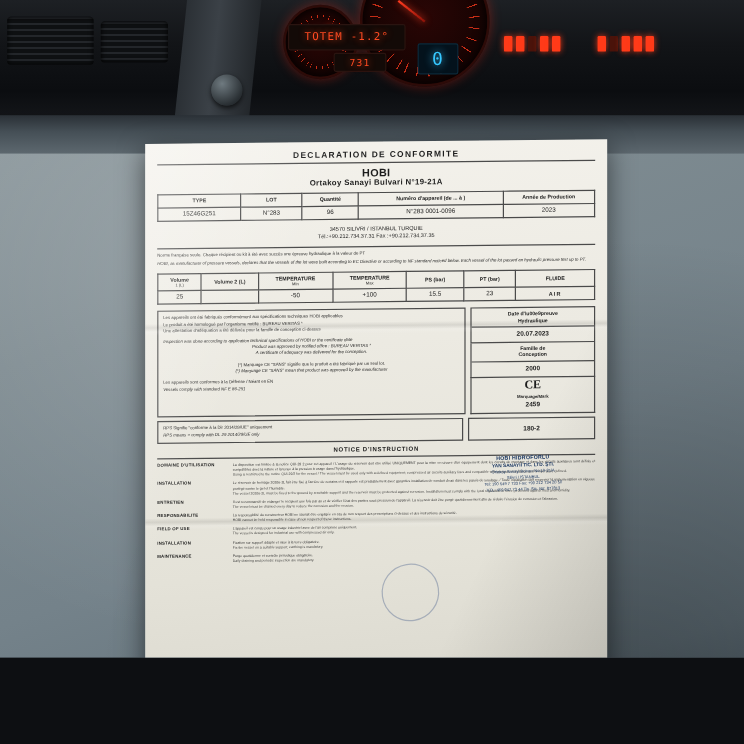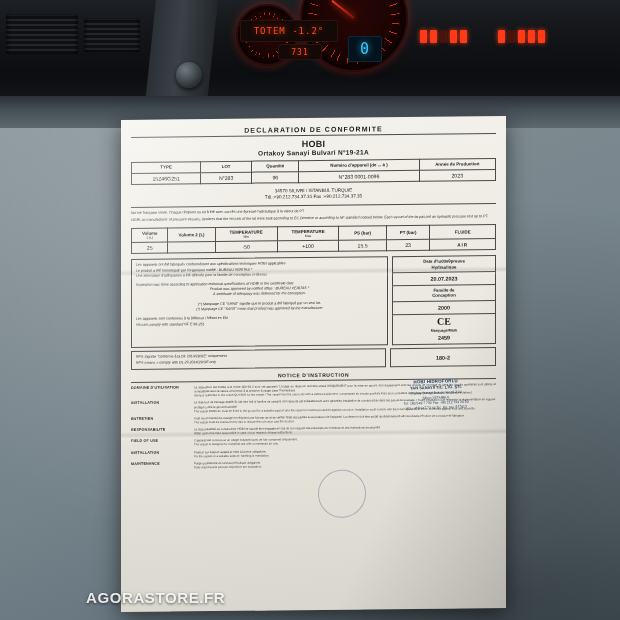--- a/index.html
+++ b/index.html
@@ -1,21 +1,21 @@
 <!DOCTYPE html>
 <html><head>
 <meta charset="utf-8">
 <style>
   html,body{margin:0;padding:0;}
   body{
     width:620px;height:620px;overflow:hidden;
     font-family:"Liberation Sans", sans-serif;
     background:#0d0f12;
   }
-  .scene{position:relative;width:620px;height:620px;overflow:hidden;}
+  .scene{position:relative;width:620px;height:548px;overflow:hidden;}
 
   
   .cabin{
     position:absolute;inset:0;
     background:
       linear-gradient(180deg,#16181c 0%,#1a1d21 6%,#101215 14%,#0c0e11 22%,#16181b 30%,#4e5b62 34%,#6d7b82 40%,#7d8a90 55%,#79868c 75%,#6a777d 90%,#55616a 100%);
   }
   
   .dash{
     position:absolute;left:0;top:0;width:620px;height:108px;
@@ -388,14 +388,13 @@
       <div>Silivri / İSTANBUL</div>
       <div>Tel: 190 549 7 733  Fax: +90 212 734 20 50</div>
       <div>V.D.: 459 047 73 44   Tic. Sic. No: 877813</div>
     </div>
     <div class="seal"></div>
 
     <div class="crease" style="top:150px"></div>
     <div class="crease" style="top:312px"></div>
   </div>
 
-  <div class="wm">AGORASTORE.FR</div>
 </div>
 
 </body></html>

